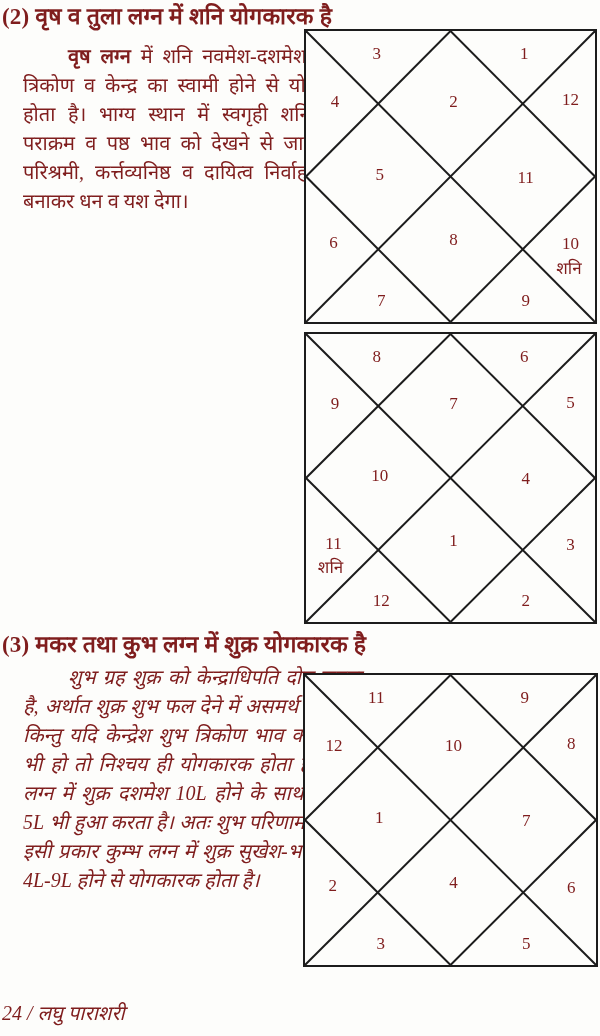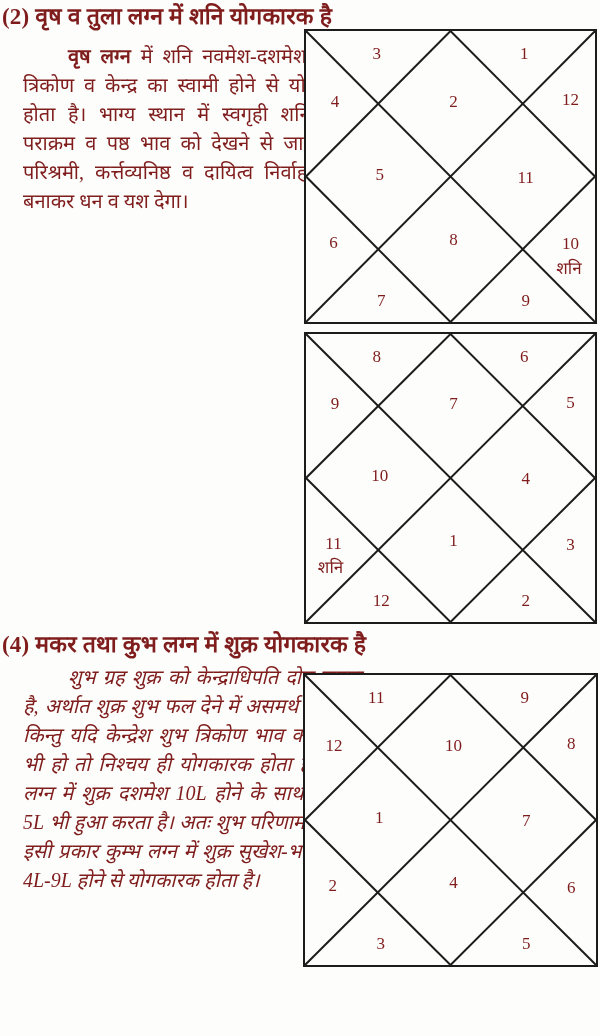--- a/index.html
+++ b/index.html
@@ -138,21 +138,21 @@
     <span class="cell pos-h6">12</span>
     <span class="cell pos-h7">1</span>
     <span class="cell pos-h8">2</span>
     <span class="cell pos-h9">3</span>
     <span class="cell pos-h10">4</span>
     <span class="cell pos-h11">5</span>
     <span class="cell pos-h12">6</span>
     <span class="cell pos-planet-h5">शनि</span>
   </div>
 
-  <h2 class="heading" id="heading-3">(4) मकर तथा कुभ लग्न में शुक्र योगकारक है</h2>
+  <h2 class="heading" id="heading-3">(3) मकर तथा कुभ लग्न में शुक्र योगकारक है</h2>
 
   <p class="para" id="para-3"><span>शुभ ग्रह शुक्र को केन्द्राधिपति दोष लगता है, अर्थात शुक्र शुभ फल देने में असमर्थ होता है। किन्तु यदि केन्द्रेश शुभ त्रिकोण भाव का स्वामी भी हो तो निश्चय ही योगकारक होता है। मकर लग्न में शुक्र दशमेश 10L होने के साथ पंचमेश 5L भी हुआ करता है। अतः शुभ परिणाम देता है। इसी प्रकार कुम्भ लग्न में शुक्र सुखेश-भाग्येश या 4L-9L होने से योगकारक होता है।</span></p>
 
   <div class="chart" id="chart-3">
     <svg viewBox="0 0 100 100" preserveAspectRatio="none" aria-hidden="true">
       <line x1="0" y1="0" x2="100" y2="100"></line>
       <line x1="100" y1="0" x2="0" y2="100"></line>
       <line x1="50" y1="0" x2="100" y2="50"></line>
       <line x1="100" y1="50" x2="50" y2="100"></line>
       <line x1="50" y1="100" x2="0" y2="50"></line>
@@ -165,14 +165,15 @@
     <span class="cell pos-h5">2</span>
     <span class="cell pos-h6">3</span>
     <span class="cell pos-h7">4</span>
     <span class="cell pos-h8">5</span>
     <span class="cell pos-h9">6</span>
     <span class="cell pos-h10">7</span>
     <span class="cell pos-h11">8</span>
     <span class="cell pos-h12">9</span>
   </div>
 
+  <div class="footer">24 / लघु पाराशरी</div>
 
 </div>
 
 </body></html>

